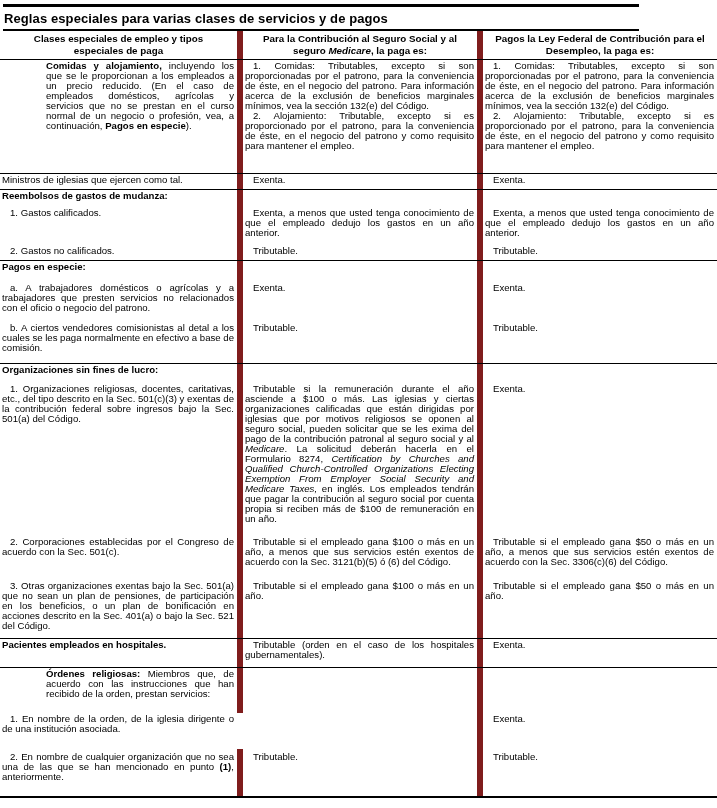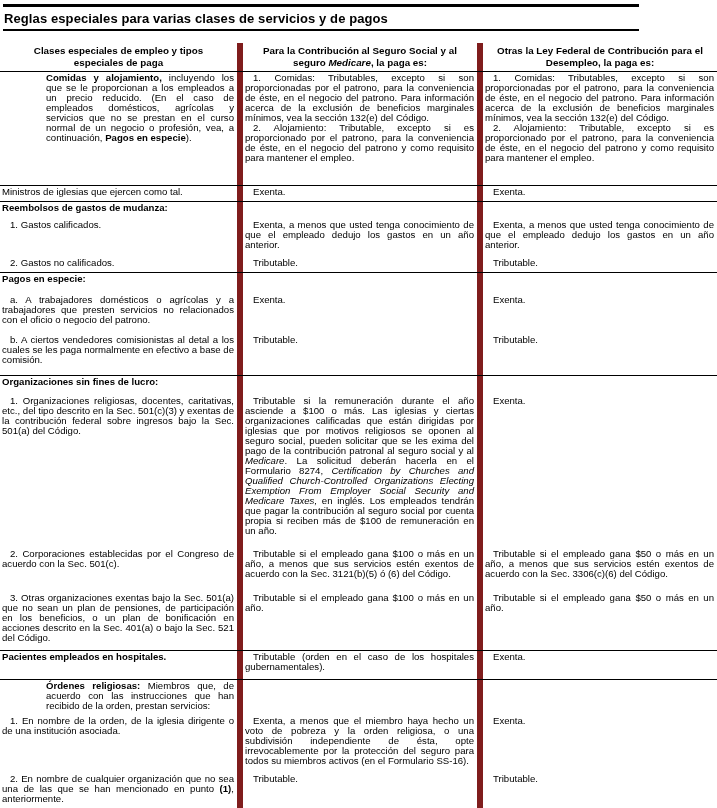--- a/index.html
+++ b/index.html
@@ -9,21 +9,21 @@
   .rule2{height:2px;background:#000;margin:0 3px;}
   .doc-title{font-weight:bold;font-size:13px;letter-spacing:.1px;padding:4px 3px 3px 4px;}
   .tbl{width:717px;}
   .trow{display:grid;grid-template-columns:237px 240px 240px;border-bottom:1px solid #000;box-sizing:border-box;}
   .trow.last{border-bottom:2px solid #000;}
   .cell{box-sizing:border-box;padding:1px 3px 1px 2px;font-size:9.6px;line-height:10px;}
   .mid,.rgt{border-left:6px solid #7f1d1d;}
   .g1{grid-column:1;} .g2{grid-column:2;} .g3{grid-column:3;}
   .sr1{grid-row:1;} .sr2{grid-row:2;} .sr3{grid-row:3;} .sr4{grid-row:4;}
   .hcell{font-weight:bold;text-align:center;font-size:9.8px;line-height:11.5px;padding:2px 8px 3px;}
-  .r-head{min-height:27px;align-items:center;margin-top:12px;}
+  .r-head{min-height:27px;align-items:center;}
   .r1{min-height:114px;} .r2{min-height:16px;} .r3{min-height:71px;} .r4{min-height:103px;}
   .r5{min-height:275px;} .r6{min-height:29px;} .r7{min-height:130px;}
   p{margin:0;}
   .para{text-align:justify;text-indent:8px;}
   .flush{text-indent:0;margin-left:44px;}
   .hd{font-weight:bold;text-align:left;text-indent:0;}
   .lbl-right{font-weight:normal;text-align:left;padding-right:1px;}
   .pt3{padding-top:3px;} .pt6{padding-top:6px;}
   i{font-style:italic;}
   b{font-weight:bold;}
@@ -34,21 +34,21 @@
 <div class="page">
   <div class="rule3"></div>
   <div class="doc-title">Reglas especiales para varias clases de servicios y de pagos</div>
   <div class="rule2"></div>
 
   <div class="tbl">
 
     <div class="trow r-head">
       <div class="cell hcell g1">Clases especiales de empleo y tipos especiales de paga</div>
       <div class="cell hcell mid g2"><span>Para la Contribución al Seguro Social y al seguro </span><i>Medicare</i><span>, la paga es:</span></div>
-      <div class="cell hcell rgt g3">Otras la Ley Federal de Contribución para el Desempleo, la paga es:</div>
+      <div class="cell hcell rgt g3">Pagos la Ley Federal de Contribución para el Desempleo, la paga es:</div>
     </div>
 
     <div class="trow r1">
       <div class="cell g1 sr1">
         <p class="para flush"><b>Comidas y alojamiento,</b><span> incluyendo los que se le proporcionan a los empleados a un precio reducido. (En el caso de empleados domésticos, agrícolas y servicios que no se prestan en el curso normal de un negocio o profesión, vea, a continuación, </span><b>Pagos en especie</b><span>).</span></p>
       </div>
       <div class="cell mid g2 sr1">
         <p class="para">1. Comidas: Tributables, excepto si son proporcionadas por el patrono, para la conveniencia de éste, en el negocio del patrono. Para información acerca de la exclusión de beneficios marginales mínimos, vea la sección 132(e) del Código.</p>
         <p class="para">2. Alojamiento: Tributable, excepto si es proporcionado por el patrono, para la conveniencia de éste, en el negocio del patrono y como requisito para mantener el empleo.</p>
       </div>
@@ -179,23 +179,20 @@
     <div class="trow r7 last">
       <div class="cell g1 sr1">
         <p class="para flush"><b>Órdenes religiosas:</b><span> Miembros que, de acuerdo con las instrucciones que han recibido de la orden, prestan servicios:</span></p>
       </div>
       <div class="cell mid g2 sr1"></div>
       <div class="cell rgt g3 sr1"></div>
 
       <div class="cell g1 sr2">
         <p class="para">1. En nombre de la orden, de la iglesia dirigente o de una institución asociada.</p>
       </div>
-      <div class="cell mid g2 sr2">
-        <p class="para">Exenta, a menos que el miembro haya hecho un voto de pobreza y la orden religiosa, o una subdivisión independiente de ésta, opte irrevocablemente por la protección del seguro para todos su miembros activos (en el Formulario SS-16).</p>
-      </div>
       <div class="cell rgt g3 sr2">
         <p class="para">Exenta.</p>
       </div>
 
       <div class="cell g1 sr3 pt3">
         <p class="para"><span>2. En nombre de cualquier organización que no sea una de las que se han mencionado en punto </span><b>(1)</b><span>, anteriormente.</span></p>
       </div>
       <div class="cell mid g2 sr3 pt3">
         <p class="para">Tributable.</p>
       </div>

